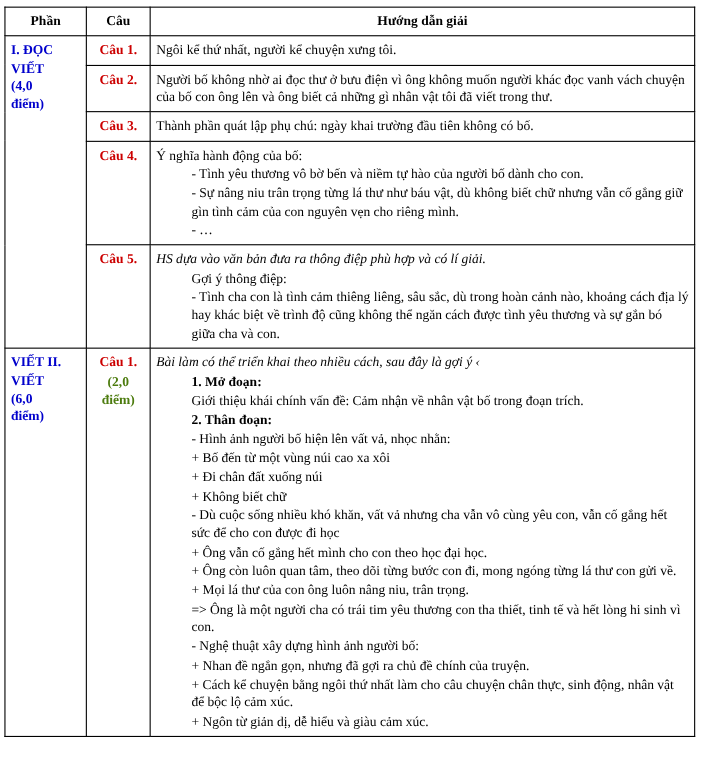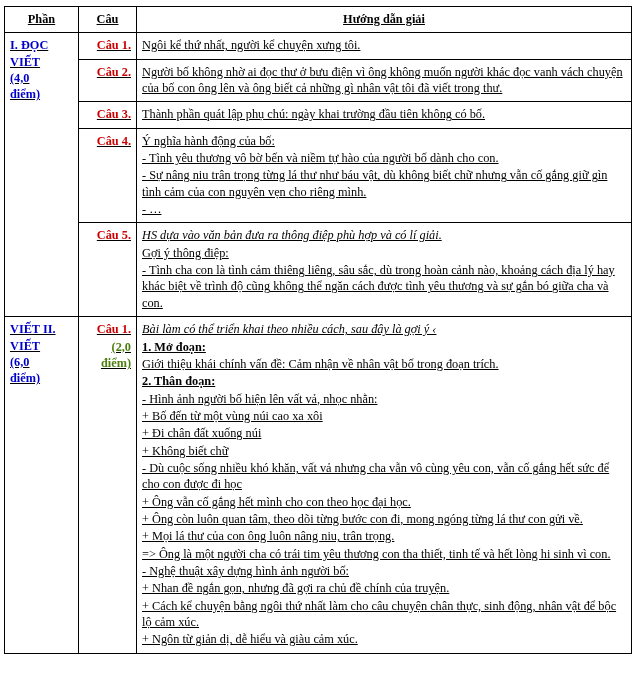--- a/index.html
+++ b/index.html
@@ -9,21 +9,20 @@
   }
   body {
     width: 640px;
     font-family: "Liberation Serif", serif;
     color: #000000;
   }
   .page {
     width: 528px;
     box-sizing: border-box;
     padding: 6px 4px 4px 4px;
-    text-decoration: underline;
   }
   table.answer-table {
     border-collapse: collapse;
     width: 628px;
     margin: 0 auto;
     table-layout: fixed;
   }
   table.answer-table td, table.answer-table th {
     border: 1px solid #000000;
     vertical-align: top;
@@ -46,40 +45,40 @@
     color: #0000cc;
     font-weight: bold;
     text-align: left;
     font-size: 12.3px;
     line-height: 1.35;
     padding-top: 7px;
   }
   .cell-cau {
     color: #cc0000;
     font-weight: bold;
-    text-align: right;
+    text-align: center;
     font-size: 12.3px;
     padding-top: 7px;
     line-height: 1.35;
     margin-top: 32px;
   }
   .cell-cau .sub {
     display: block;
     color: #4d7c0f;
     font-weight: bold;
     margin-top: 1px;
   }
   .cell-body {
     padding-top: 6px;
   }
   .cell-body p {
     margin: 0 0 0 0;
     padding: 0;
   }
-  .cell-body p + p { margin-top: 1px; }
+  .cell-body p + p { margin-top: 1px; margin-left: 32px; }
   .ital { font-style: italic; }
   .bold { font-weight: bold; }
   .tight { line-height: 1.3; }
 </style>
 </head>
 <body>
 
 <div class="page">
   <table class="answer-table">
     <colgroup>

